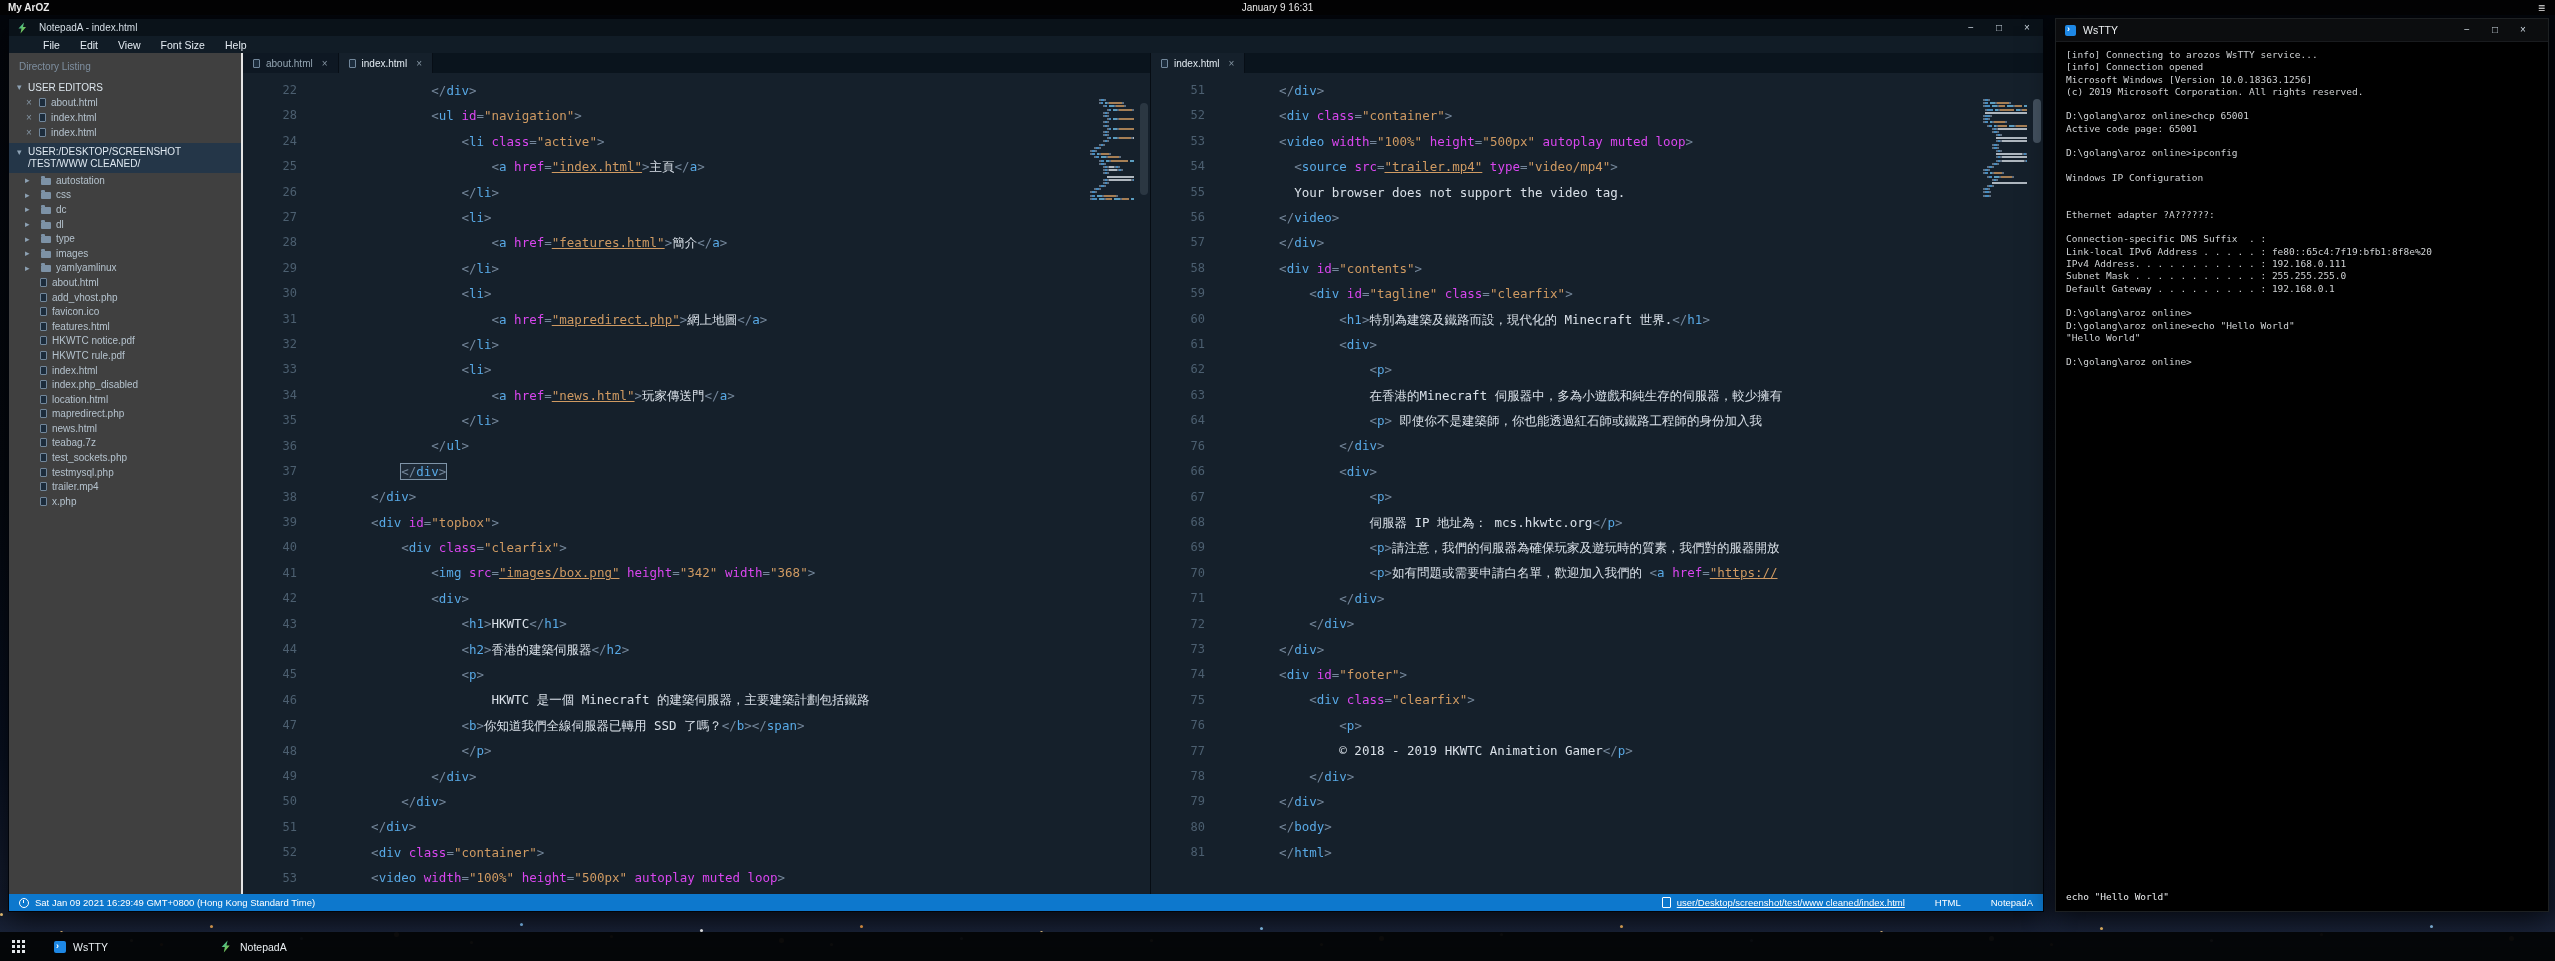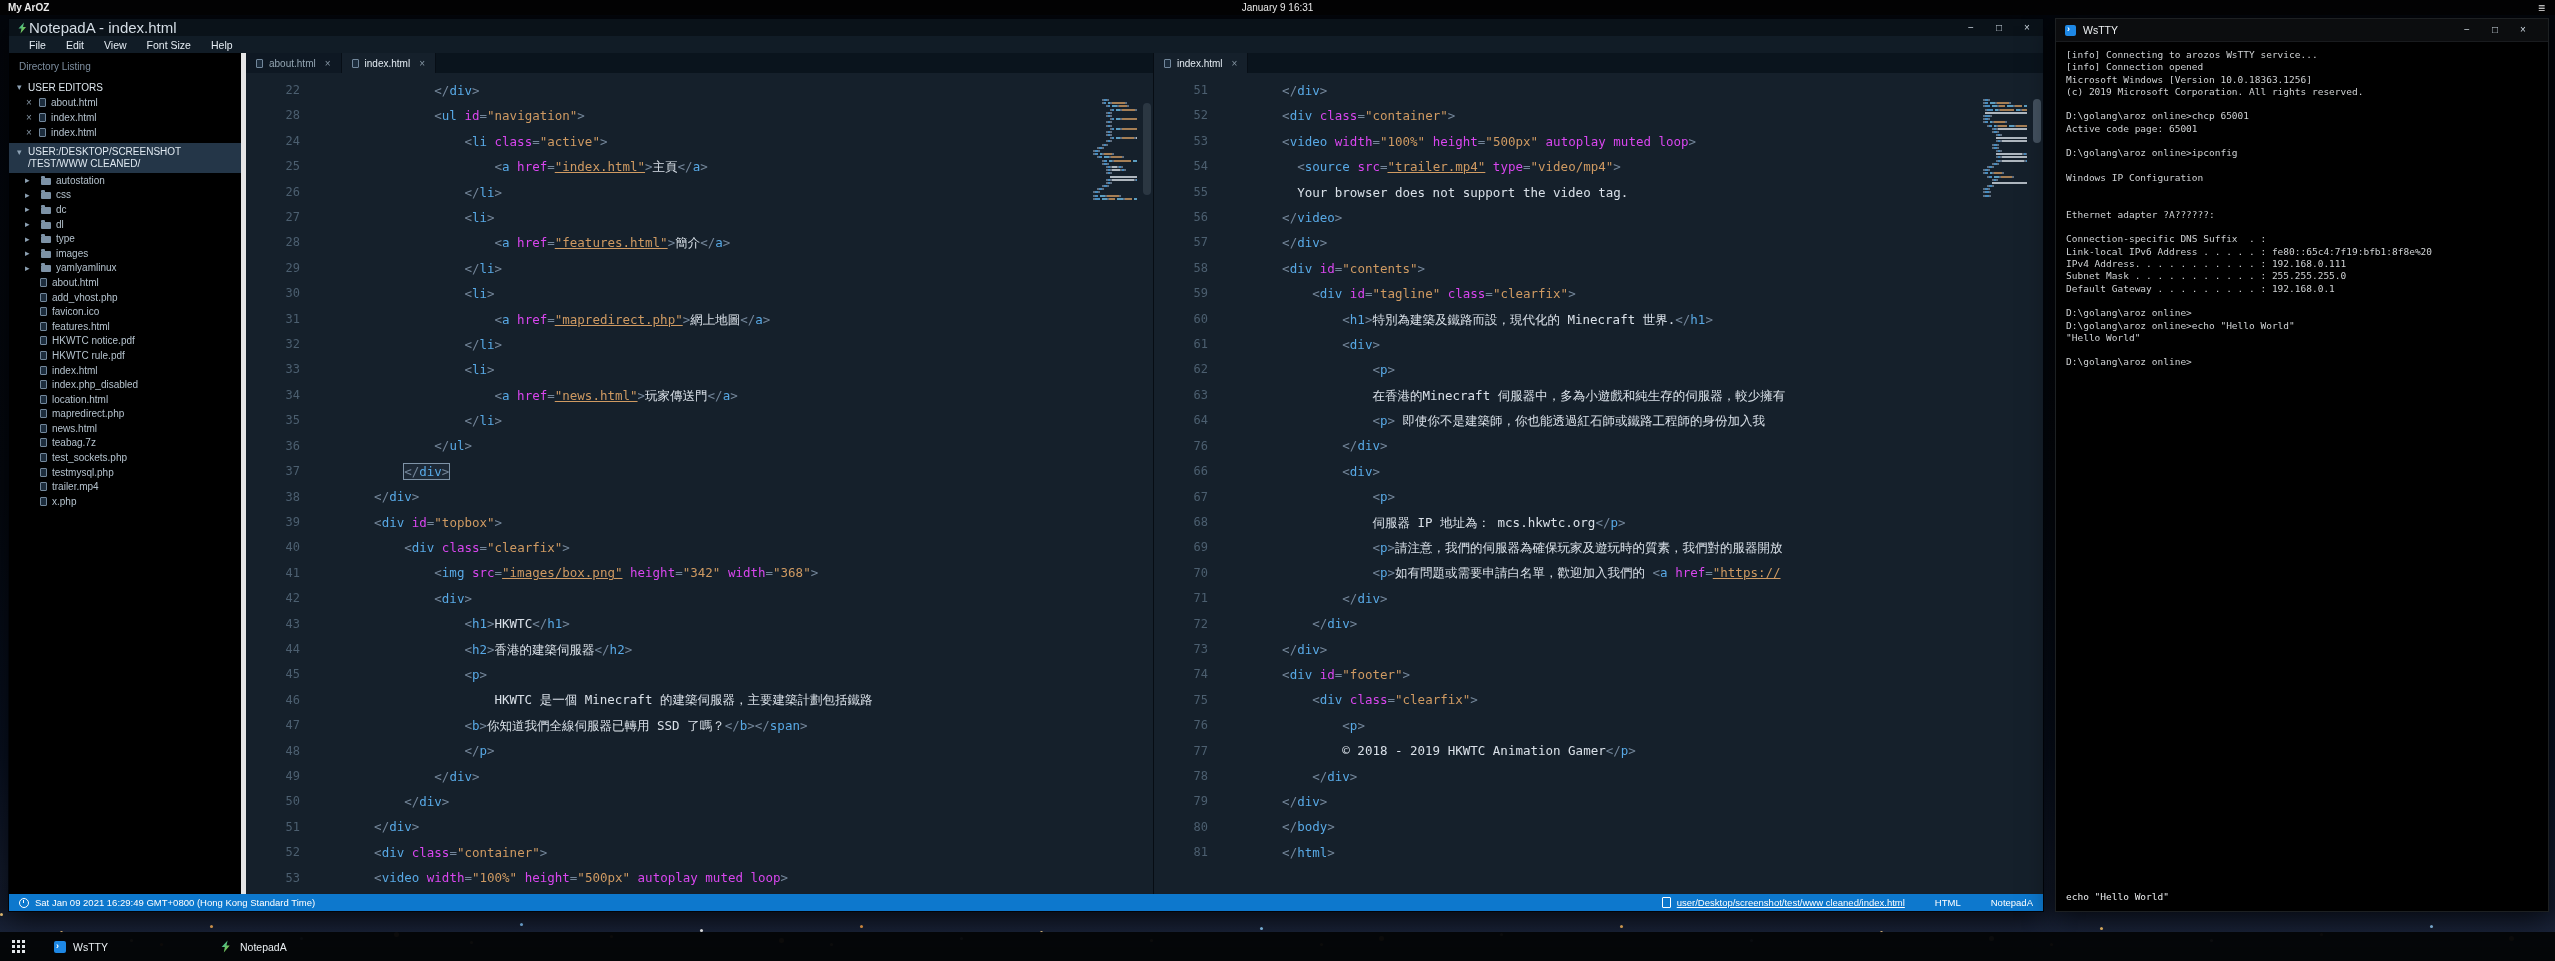--- a/index.html
+++ b/index.html
@@ -29,27 +29,27 @@
   .tb-menu{margin-left:auto;margin-right:10px;font-size:12px;line-height:10px;cursor:pointer;}
 
   
   .window{position:absolute;box-shadow:0 8px 28px rgba(0,0,0,.65);z-index:10;}
   .win-controls{margin-left:auto;display:flex;align-items:center;gap:16px;padding-right:10px;}
   .win-controls span{color:#ccd6df;font-size:10px;width:12px;text-align:center;cursor:pointer;line-height:10px;}
 
   
   #np{left:8px;top:18px;width:2036px;height:894px;background:#15202b;border:1px solid #01040a;box-sizing:border-box;}
   .np-titlebar{height:17px;background:#0a1219;display:flex;align-items:center;padding-left:8px;}
-  .np-title{color:#d4dde5;font-size:15px;margin-left:0;}
-  .np-menubar{height:17px;background:#111c26;display:flex;align-items:center;padding-left:10px;border-bottom:1px solid #0a141d;}
+  .np-title{color:#d4dde5;font-size:10px;margin-left:10px;}
+  .np-menubar{height:17px;background:#111c26;display:flex;align-items:center;padding-left:24px;border-bottom:1px solid #0a141d;}
   .menu-item{color:#e4ebf2;font-size:10.5px;padding:0 10px;cursor:pointer;}
   .np-body{position:absolute;left:0;top:34px;right:0;bottom:17px;display:flex;overflow:hidden;}
 
   
-  .np-sidebar{width:232px;flex:none;background:#000000;border-right:5px solid #e5e5e5;
+  .np-sidebar{width:232px;flex:none;background:#404040;border-right:2px solid #e5e5e5;
     font-size:10px;color:#b4c2cd;overflow:hidden;}
   .sb-heading{color:#7e8fa0;padding:8px 10px 7px;}
   .sb-section{display:flex;align-items:center;height:16px;padding-left:8px;color:#dce5ec;cursor:pointer;}
   .caret{color:#8ea2b4;width:11px;font-size:9px;flex:none;}
   .oe-item{display:flex;align-items:center;height:15px;padding-left:17px;gap:5px;cursor:pointer;}
   .oe-close{color:#8494a2;font-size:10px;width:8px;flex:none;}
   .file-icon{width:7px;height:9px;flex:none;border:1px solid #72879b;border-radius:1px;background:#1c2c3c;
     box-sizing:border-box;}
   .folder-icon{width:10px;height:7px;flex:none;background:#7d92a6;border-radius:1px;position:relative;margin-top:2px;}
   .folder-icon::before{content:"";position:absolute;top:-2px;left:0;width:4px;height:2px;background:#7d92a6;border-radius:1px 1px 0 0;}

